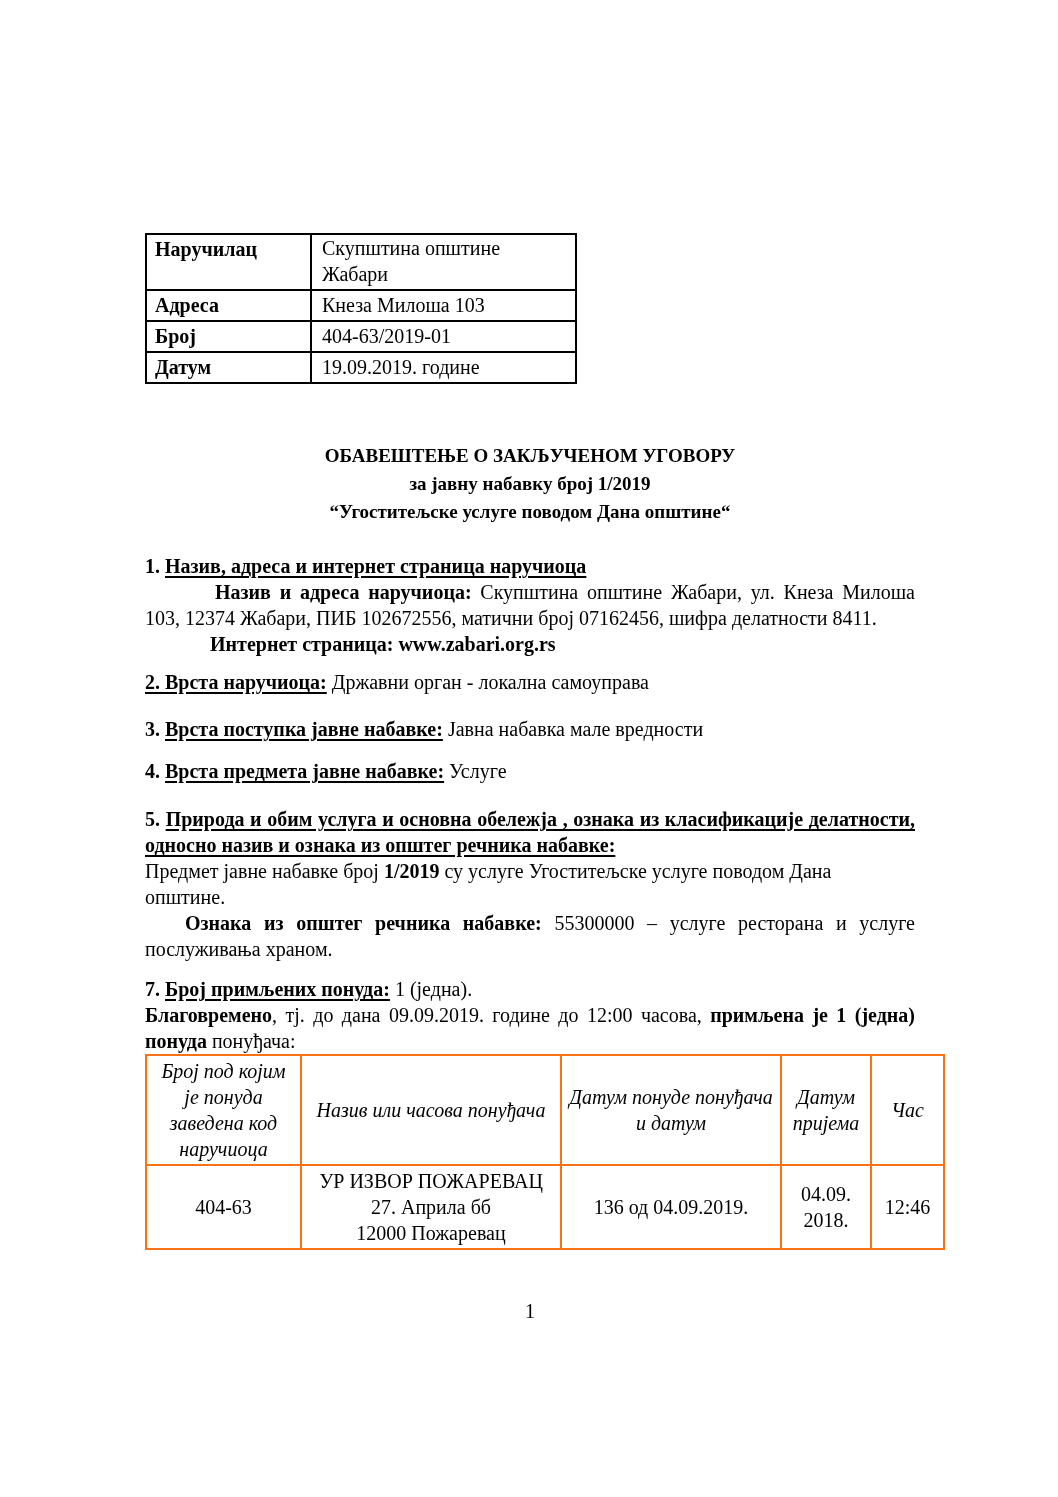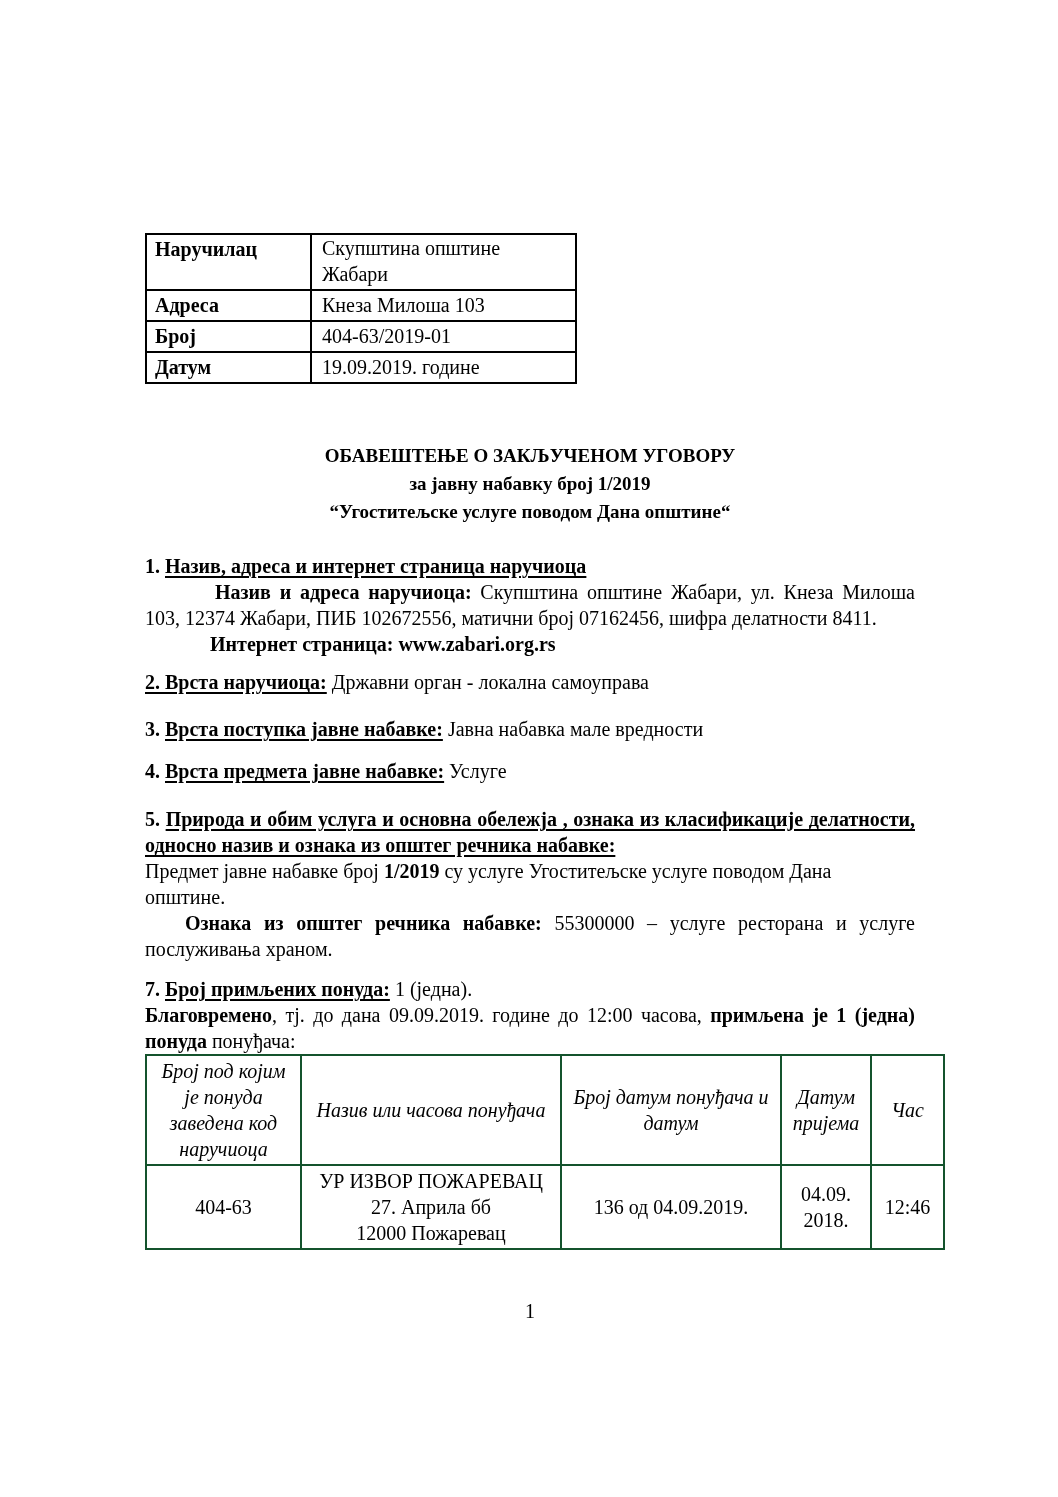--- a/index.html
+++ b/index.html
@@ -83,21 +83,21 @@
   .mt-s7 { margin-top: 14px; }
 
   
   table.offers-table {
     margin-top: 0px;
     border-collapse: collapse;
     table-layout: fixed;
     width: 798px;
   }
   table.offers-table td {
-    border: 2px solid #14532d;
+    border: 2px solid #f97316;
     text-align: center;
     vertical-align: middle;
     padding: 2px 6px;
     overflow: hidden;
   }
   table.offers-table tr.hdr td {
     height: 74px;
     font-style: italic;
   }
   table.offers-table tr.data td { height: 74px; }
@@ -181,21 +181,21 @@
           <col style="width:155px">
           <col style="width:260px">
           <col style="width:220px">
           <col style="width:90px">
           <col style="width:73px">
         </colgroup>
       <tbody>
         <tr class="hdr">
           <td>Број под којим је понуда заведена код наручиоца</td>
           <td>Назив или часова понуђача</td>
-          <td>Број датум понуђача и датум</td>
+          <td>Датум понуде понуђача и датум</td>
           <td>Датум пријема</td>
           <td>Час</td>
         </tr>
         <tr class="data">
           <td>404-63</td>
           <td>
             <div>УР ИЗВОР ПОЖАРЕВАЦ</div>
             <div>27. Априла бб</div>
             <div>12000 Пожаревац</div>
           </td>

